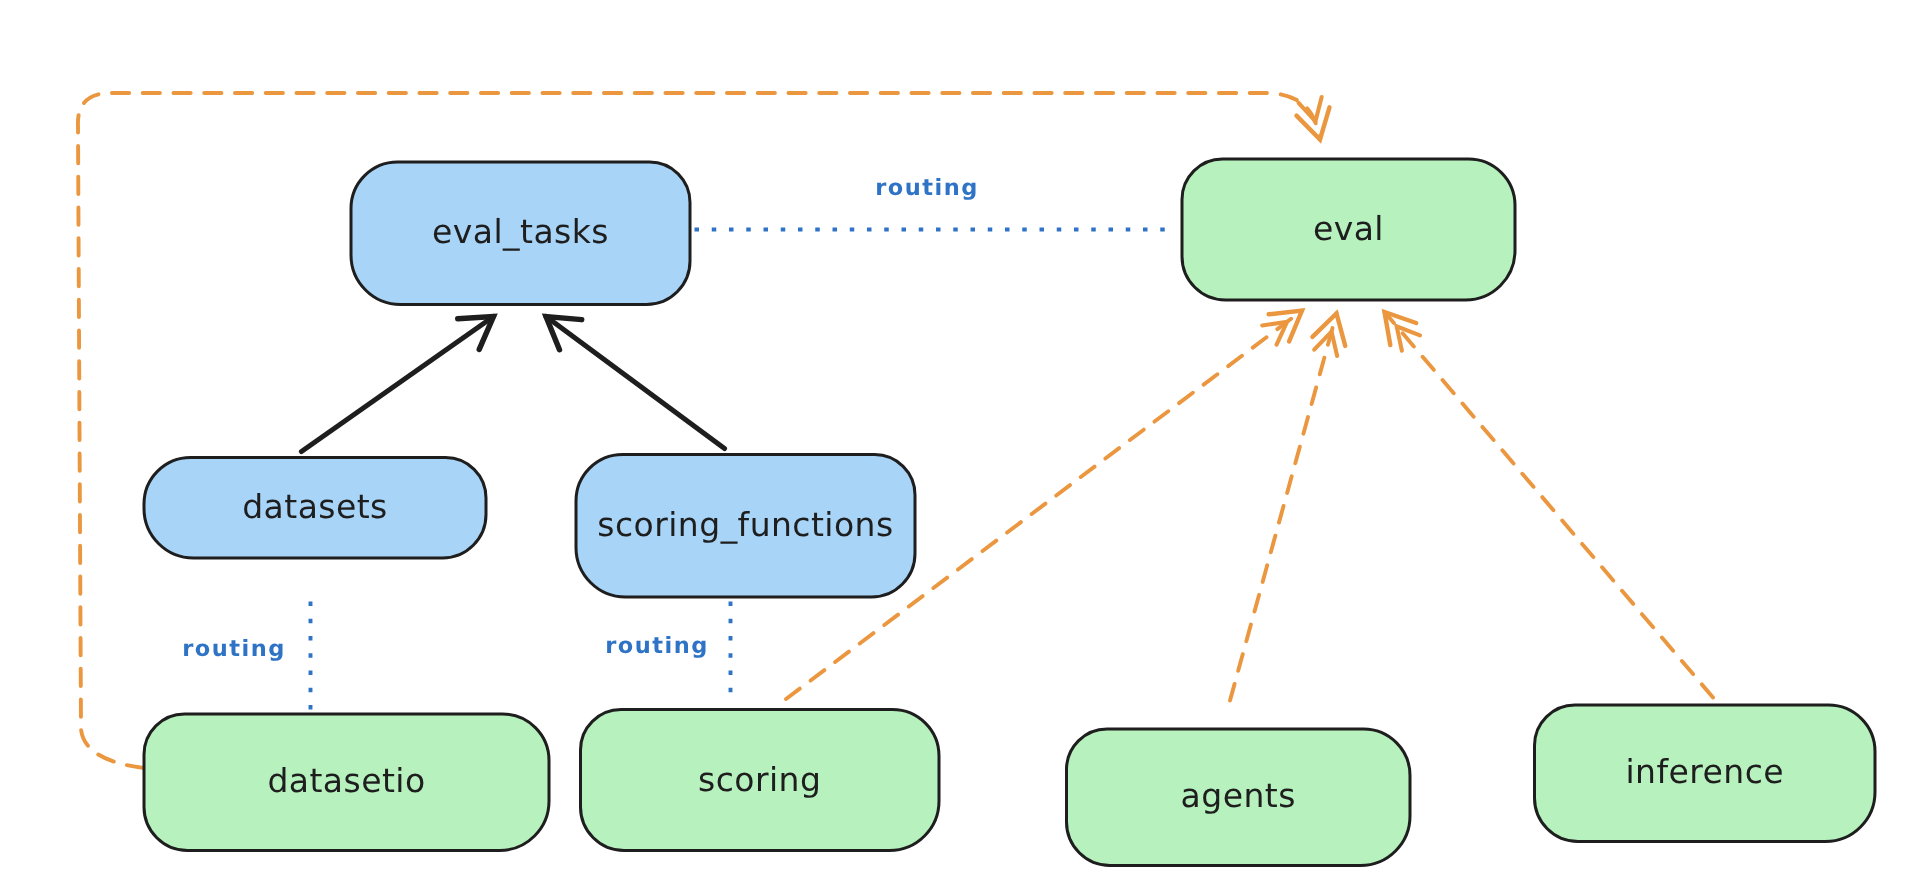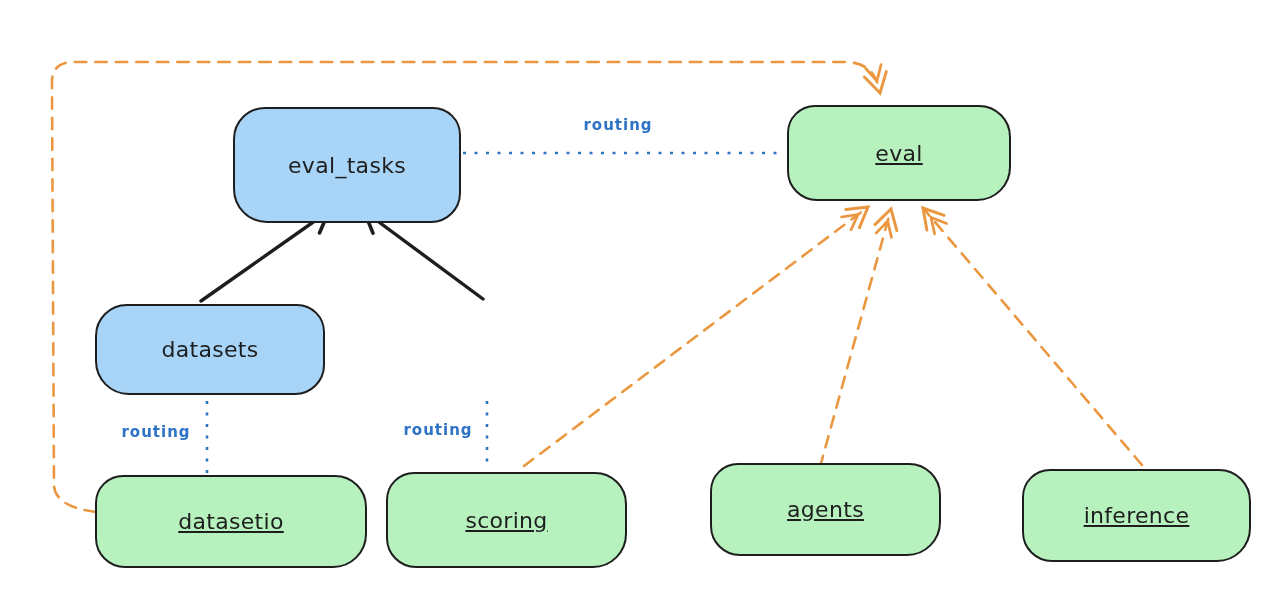--- a/index.html
+++ b/index.html
@@ -27,21 +27,21 @@
     display: flex;
     align-items: center;
     justify-content: center;
     border: 2.5px solid #1e1e1e;
     color: #1e1e1e;
     font-size: 22px;
     letter-spacing: 0.3px;
     box-sizing: border-box;
   }
   .node.api { background: #a8d4f7; border-radius: 32px 28px 30px 34px; }
-  .node.provider { background: #b6f1be; border-radius: 28px 32px 34px 30px; text-decoration: underline; }
+  .node.provider { background: #b6f1be; border-radius: 28px 32px 34px 30px; }
 
   .edge-label {
     position: absolute;
     color: #2e73c5;
     font-size: 15px;
     font-weight: 600;
     letter-spacing: 1px;
     white-space: nowrap;
     transform: translateX(-50%);
   }
@@ -68,42 +68,45 @@
     <path d="M 463 153 L 785 153" fill="none" stroke="#2e73c5" stroke-width="2.6" stroke-dasharray="3 8.5"></path>
     <path d="M 207 401 L 207 473" fill="none" stroke="#2e73c5" stroke-width="2.6" stroke-dasharray="3 8.5"></path>
     <path d="M 487 401 L 487 470" fill="none" stroke="#2e73c5" stroke-width="2.6" stroke-dasharray="3 8.5"></path>
 
     <path d="M 96 512 Q 56 507 54 486 L 52 84 Q 51 63 72 62 L 846 62 Q 872 63 878 85 L 880 93" fill="none" stroke="#eb9740" stroke-width="2.6" stroke-dasharray="11.5 9" stroke-linecap="round" marker-end="url(#arrowOrange)"></path>
     <path d="M 524 466 L 868 207" fill="none" stroke="#eb9740" stroke-width="2.6" stroke-dasharray="11.5 9" stroke-linecap="round" marker-end="url(#arrowOrange)"></path>
     <path d="M 820 467 L 891 209" fill="none" stroke="#eb9740" stroke-width="2.6" stroke-dasharray="11.5 9" stroke-linecap="round" marker-end="url(#arrowOrange)"></path>
     <path d="M 1142 465 L 923 208" fill="none" stroke="#eb9740" stroke-width="2.6" stroke-dasharray="11.5 9" stroke-linecap="round" marker-end="url(#arrowOrange)"></path>
   </svg>
 
-  <div class="node api" style="left:233px; top:107px; width:228px; height:116px;">
+  <div class="node api" style="left:233px; top:107px; width:228px; height:97px;">
     <span>eval_tasks</span>
   </div>
 
   <div class="node provider" style="left:787px; top:105px; width:224px; height:96px;">
     <span>eval</span>
   </div>
 
-  <div class="node api" style="left:95px; top:304px; width:230px; height:91px;">
+  <div class="node api" style="left:95px; top:304px; width:230px; height:69px;">
     <span>datasets</span>
   </div>
 
+  <div class="node api" style="left:383px; top:302px; width:228px; height:97px;">
+    <span>scoring_functions</span>
+  </div>
 
   <div class="node provider" style="left:95px; top:475px; width:272px; height:93px;">
     <span>datasetio</span>
   </div>
 
   <div class="node provider" style="left:386px; top:472px; width:241px; height:96px;">
     <span>scoring</span>
   </div>
 
-  <div class="node provider" style="left:710px; top:463px; width:231px; height:93px;">
+  <div class="node provider" style="left:710px; top:485px; width:231px; height:93px;">
     <span>agents</span>
   </div>
 
   <div class="node provider" style="left:1022px; top:469px; width:229px; height:93px;">
     <span>inference</span>
   </div>
 
   <span class="edge-label" style="left:618px; top:116px;">routing</span>
   <span class="edge-label" style="left:156px; top:423px;">routing</span>
   <span class="edge-label" style="left:438px; top:421px;">routing</span>

